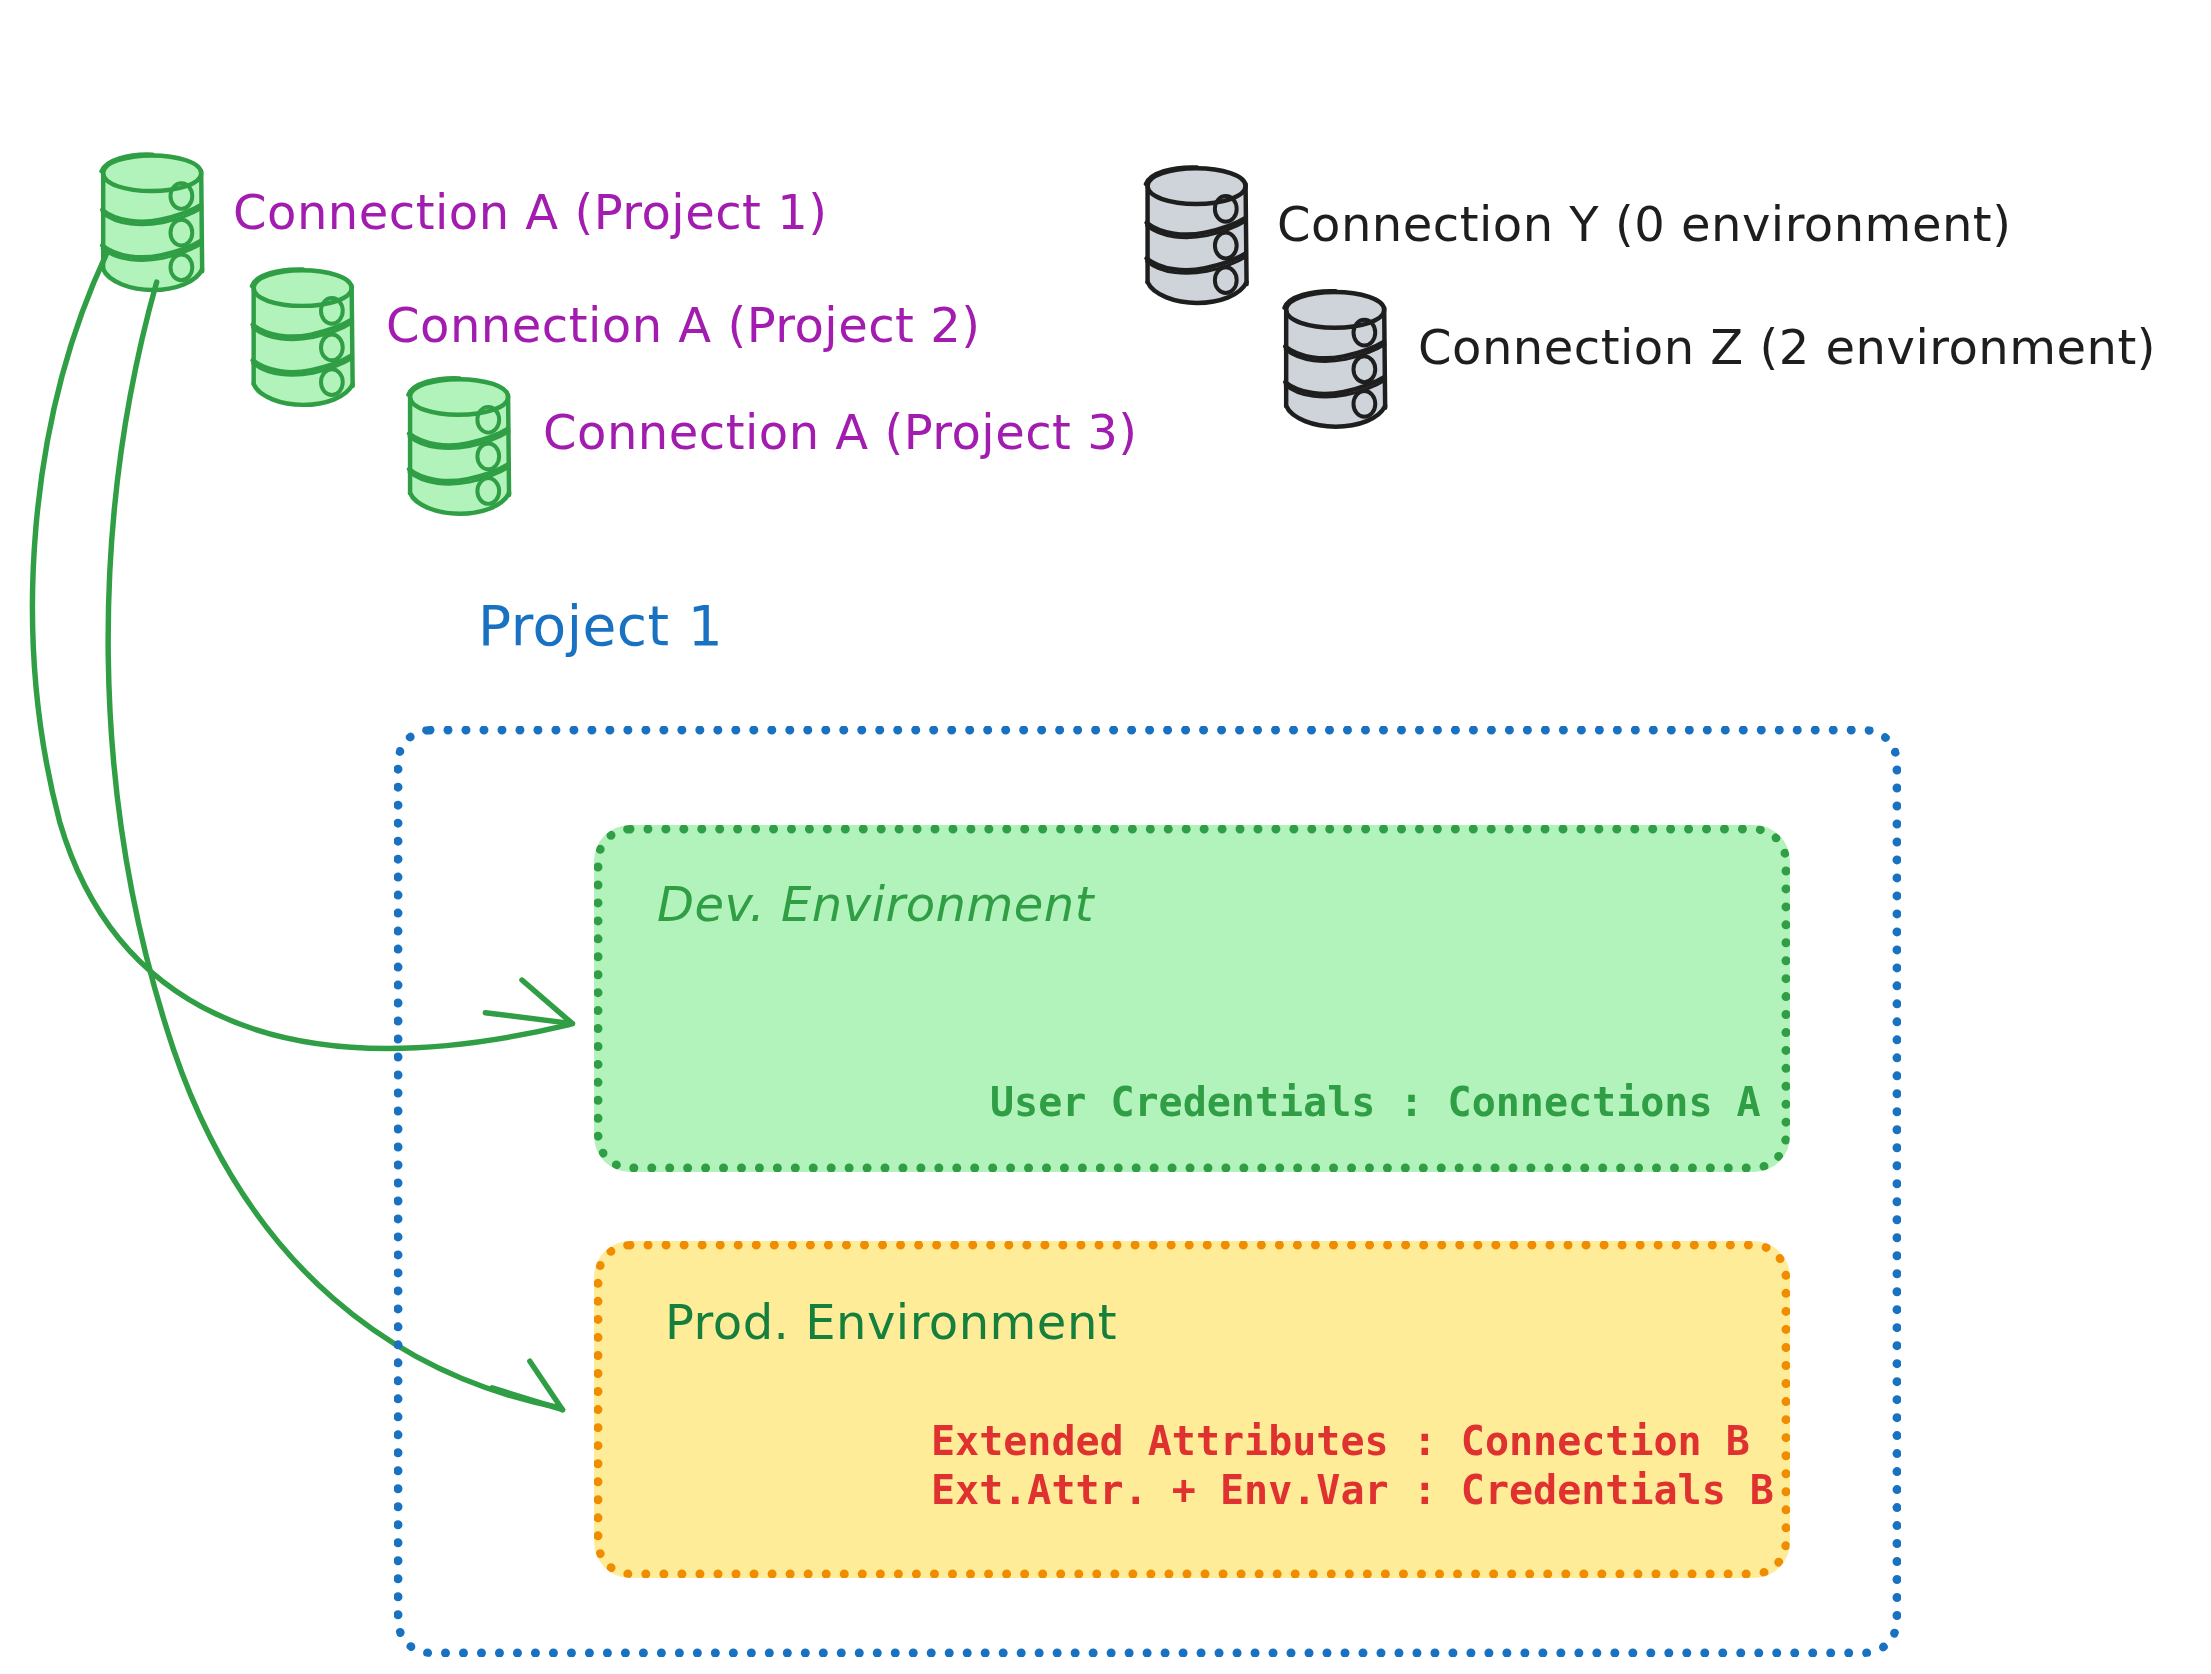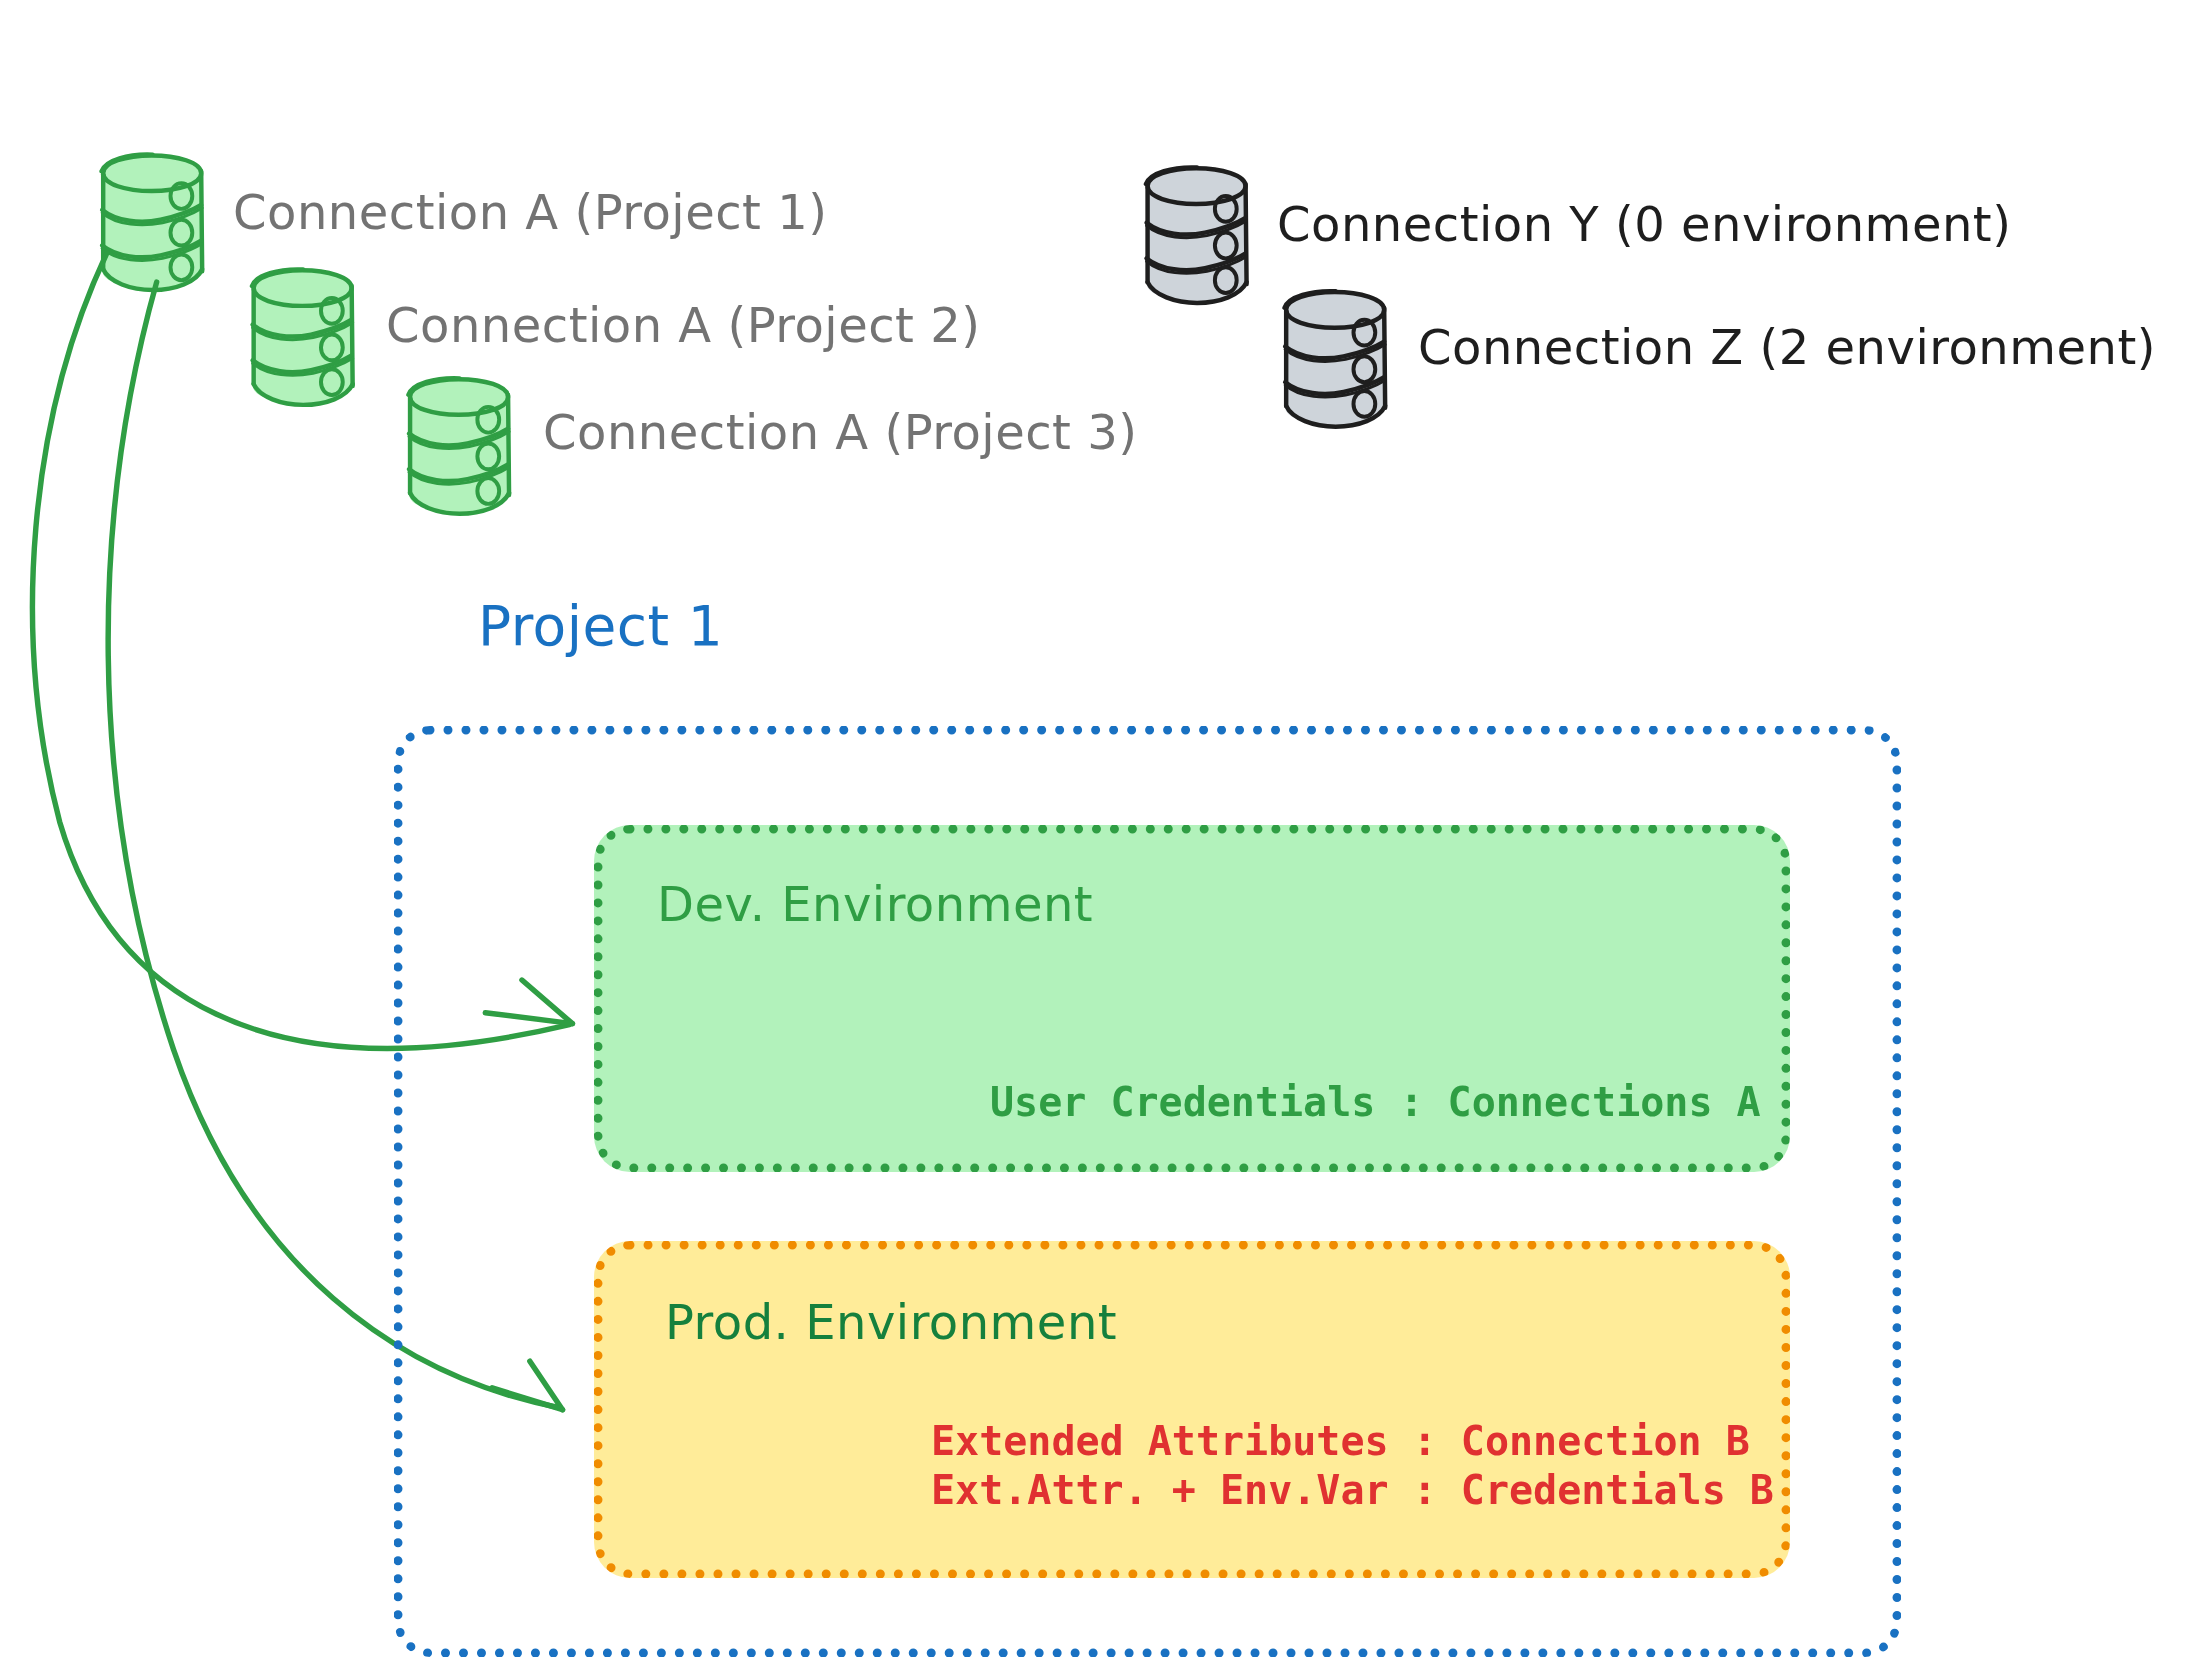--- a/index.html
+++ b/index.html
@@ -39,21 +39,21 @@
     white-space: pre;
     font-weight: 700;
   }
   #title-connections {
     left: 71px;
     top: 8px;
     font-size: 55px;
     color: #1e1e1e;
   }
   .conn-label-green {
-    color: #737373;
+    color: #a21caf;
     font-size: 48px;
   }
   .conn-label-gray {
     color: #1e1e1e;
     font-size: 48px;
   }
   #label-conn-a1 { left: 233px; top: 184px; }
   #label-conn-a2 { left: 386px; top: 297px; }
   #label-conn-a3 { left: 543px; top: 404px; }
   #label-conn-y  { left: 1277px; top: 196px; }
@@ -101,20 +101,21 @@
 
   .env-title {
     position: absolute;
     font-size: 48px;
     white-space: nowrap;
   }
   #dev-env-title {
     left: 657px;
     top: 876px;
     color: #2f9e44;
+    font-style: italic;
   }
   #prod-env-title {
     left: 665px;
     top: 1294px;
     color: #15803d;
   }
 
   .env-mono-green {
     color: #2f9e44;
     font-size: 40px;

